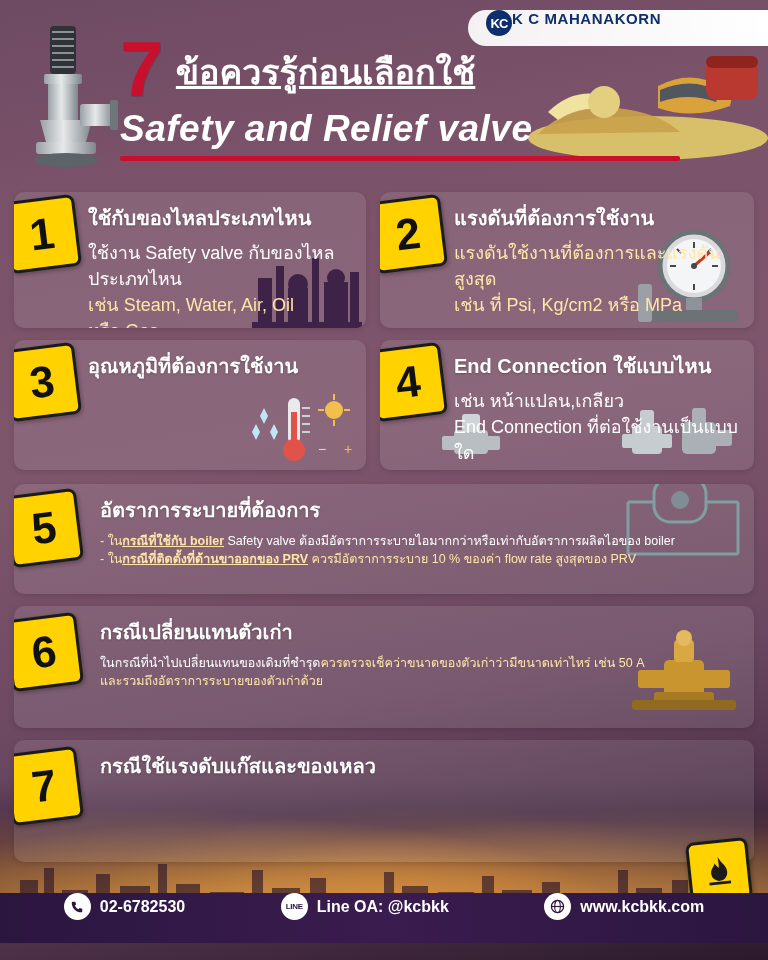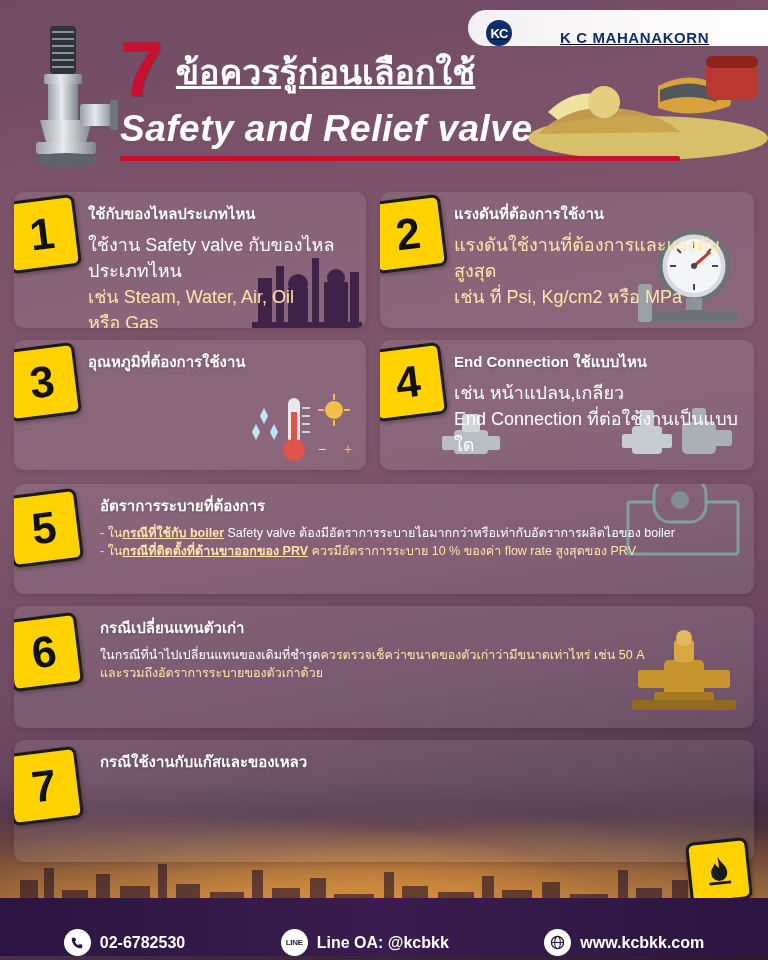--- a/index.html
+++ b/index.html
@@ -29,32 +29,31 @@
   .skyline {
     position: absolute; left:0; bottom: 40px; width: 768px; height: 80px;
     pointer-events:none; opacity:.75;
   }
   
   .logo-bar {
     position: absolute; top: 10px; right: 0;
     height: 36px; width: 300px;
     background: linear-gradient(90deg, rgba(255,255,255,.92), #ffffff);
     border-radius: 18px 0 0 18px;
-    display: flex; align-items: flex-end; gap: 8px;
+    display: flex; align-items: flex-start; 
     padding-left: 18px;
-    text-decoration: underline;
   }
   .logo-mark {
     width: 26px; height: 26px; border-radius: 50%;
     background: #0e2f6b; color: #fff; font-weight: bold; font-size: 13px;
     display: flex; align-items: center; justify-content: center;
     letter-spacing: -1px;
   }
   .logo-text {
-    font-size: 15px; font-weight: bold; color: #0e2f6b; letter-spacing: .6px; margin-left: 40px;
+    font-size: 15px; font-weight: bold; color: #0e2f6b; letter-spacing: .6px;
   }
   .title-block { position: absolute; left: 120px; top: 38px; width: 600px; }
   .big7 {
     display: inline-block;
     font-size: 78px; line-height: .8; font-weight: bold; color: #c8102e;
     font-family: "Liberation Sans", sans-serif;
     vertical-align: -6px;
     text-shadow: 1px 1px 0 rgba(0,0,0,.15);
   }
   .title-th {
@@ -90,44 +89,44 @@
     transform: rotate(-7deg);
     display: flex; align-items: center; justify-content: center;
     box-shadow: 1px 2px 4px rgba(0,0,0,.3);
     z-index: 3;
   }
   .badge span {
     font-size: 44px; font-weight: bold; color: #111; line-height: 1;
     font-family: "Liberation Sans", sans-serif;
   }
   .card-title {
-    color: #fff; font-size: 15px; font-weight: bold; margin-bottom: 6px;
+    color: #fff; font-size: 20px; font-weight: bold; margin-bottom: 6px;
     text-shadow: 0 1px 2px rgba(0,0,0,.25);
   }
   .card-body { color: #ffe6a8; font-size: 18px; line-height: 1.45; }
   .card-body .wh { color: #ffffff; }
   .card-body .u { text-decoration: underline; }
   .card-body b { font-weight: bold; }
   
   #card1 { left: 14px; top: 192px; width: 352px; height: 136px; }
   #card2 { left: 380px; top: 192px; width: 374px; height: 136px; }
   #card3 { left: 14px; top: 340px; width: 352px; height: 130px; }
   #card4 { left: 380px; top: 340px; width: 374px; height: 130px; }
   #card5 { left: 14px; top: 484px; width: 740px; height: 110px; }
   #card6 { left: 14px; top: 606px; width: 740px; height: 122px; }
   #card7 { left: 14px; top: 740px; width: 740px; height: 122px; }
   #card5 .card-inner, #card6 .card-inner, #card7 .card-inner { padding-left: 86px; }
   #card5 .card-body, #card6 .card-body, #card7 .card-body { font-size: 12.5px; }
   
   .art { position: absolute; pointer-events: none; }
   
   .footer {
-    position: absolute; left: 0; bottom: 4px; width: 768px; height: 58px;
+    position: absolute; left: 0; bottom: 17px; width: 768px; height: 50px;
     background: linear-gradient(90deg, #2b1640 0%, #3a1c4e 50%, #2b1640 100%);
-    display: flex; align-items: flex-end; justify-content: space-around;
+    display: flex; align-items: flex-start; justify-content: space-around;
     padding: 0 16px;
   }
   .fitem { display: flex; align-items: center; gap: 9px; color: #fff; font-size: 16px; font-weight: bold; }
   .fcircle {
     width: 27px; height: 27px; border-radius: 50%;
     background: #ffffff; color: #2b1640;
     display: flex; align-items: center; justify-content: center;
     font-size: 14px;
   }
   
@@ -402,21 +401,21 @@
         <div>และรวมถึงอัตราการระบายของตัวเก่าด้วย</div>
       </div>
     </div>
   </div>
 
   <div class="card" id="card7">
     <div class="badge" style="left:-6px;top:10px;">
         <span>7</span>
       </div>
     <div class="card-inner">
-      <div class="card-title">กรณีใช้งานกับแก๊สและของเหลว</div>
+      <div class="card-title">กรณีใช้แรงดับแก๊สและของเหลว</div>
     </div>
   </div>
 
   <div class="flame-sign">
     <svg viewBox="0 0 40 40" width="36" height="36">
       <path d="M20 4 c3 8 9 10 9 18 a9 9 0 0 1 -18 0 c0-5 4-7 5-11 c1 3 3 4 4 6 c1-4 0-9 0-13z" fill="#1b1b1b"></path>
       <rect x="8" y="32" width="24" height="3" fill="#1b1b1b"></rect>
     </svg>
   </div>
 

